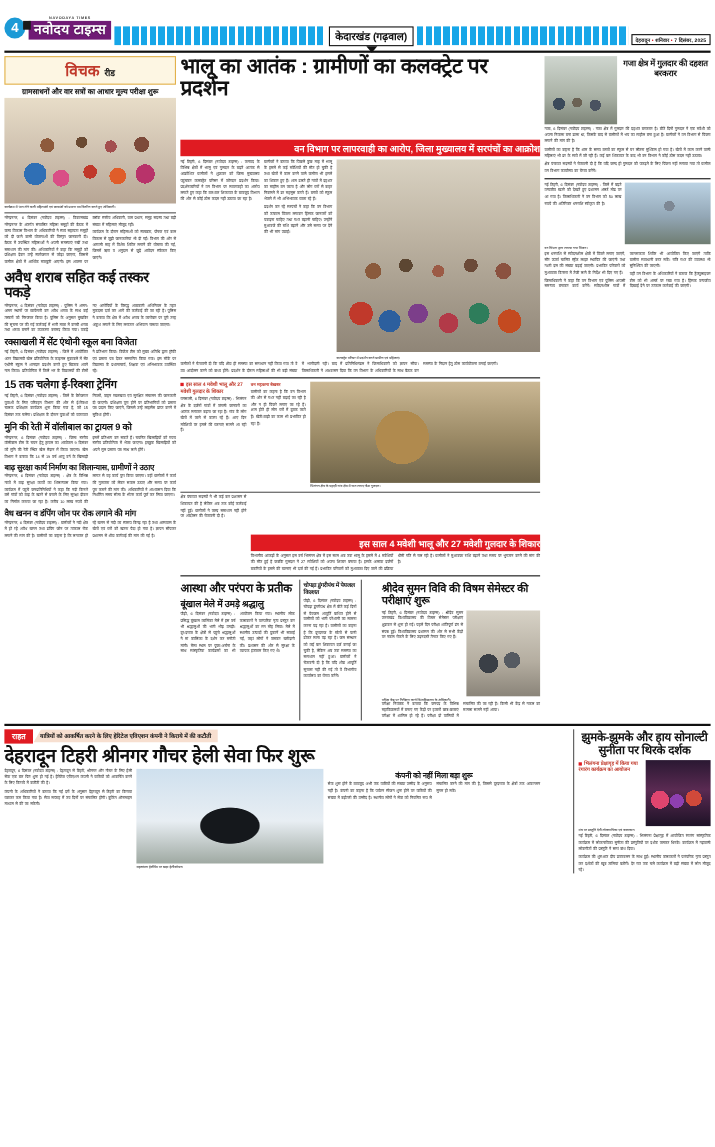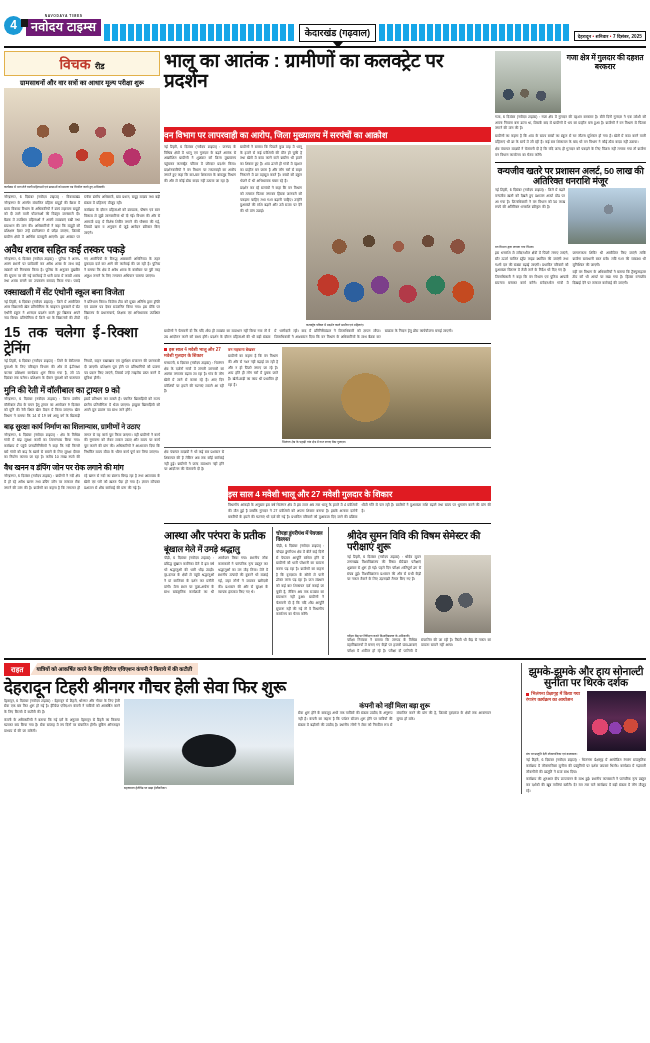--- a/index.html
+++ b/index.html
@@ -98,21 +98,21 @@
     radial-gradient(circle at 62% 58%, #555a61 0 12%, transparent 12%),
     linear-gradient(#d7d2c6,#b4ada0 60%,#8a8479);}
   .ph-tower{background:
     radial-gradient(circle at 52% 38%, #7e8894 0 9%, transparent 9%),
     linear-gradient(#bcd3e4,#93a7b6 55%,#6f7d72);}
   .ph-leopard{background:
     radial-gradient(circle at 40% 55%, #b08a4e 0 18%, transparent 18%),
     linear-gradient(#cbb894,#9b8a66 55%,#6e6348);}
 
   
-  .red-strip{background:#e01b22;color:#fff;text-align:left;font-weight:bold;margin-top:36px;}
+  .red-strip{background:#e01b22;color:#fff;text-align:right;font-weight:bold;margin-top:36px;}
   .tagbox{display:inline-block;background:#e01b22;color:#fff;font-size:7px;font-weight:bold;padding:2px 7px;}
   .tag-slope{display:inline-block;background:#f7dfd0;color:#111;font-size:5.4px;font-weight:bold;padding:2px 6px;
     clip-path:polygon(7px 0,100% 0,100% 100%,0 100%);}
 
   .bullet{display:inline-block;width:3px;height:3px;background:#e01b22;margin-right:2px;vertical-align:middle;}
   .sub-red{color:#c0392b;font-weight:bold;font-size:4.6px;line-height:1.3;}
   .cols2{column-count:2;column-gap:4px;}
   .cols3{column-count:3;column-gap:4px;}
   .f-center{text-align:center;}
   .mt2{margin-top:2px;}
@@ -160,31 +160,31 @@
       <div class="photo ph-meeting" style="height:96px;"></div>
       <div class="cap">कार्यक्रम में भाग लेने वाली महिलाओं एवं छात्राओं को प्रमाण पत्र वितरित करते हुए अधिकारी।</div>
 
       <div class="rule-thin"></div>
 
       <div class="txt cols2">
         <p>नरेन्द्रनगर, 6 दिसंबर (नवोदय टाइम्स) : विकासखंड नरेन्द्रनगर के अंतर्गत संचालित महिला समूहों की बैठक में ग्राम्य विकास विभाग के अधिकारियों ने स्वयं सहायता समूहों को दी जाने वाली योजनाओं की विस्तृत जानकारी दी। बैठक में उपस्थित महिलाओं ने अपनी समस्याएं रखीं तथा समाधान की मांग की। अधिकारियों ने कहा कि समूहों को प्रशिक्षण देकर उन्हें स्वरोजगार से जोड़ा जाएगा, जिससे ग्रामीण क्षेत्रों में आर्थिक मजबूती आएगी। इस अवसर पर ब्लॉक स्तरीय अधिकारी, ग्राम प्रधान, समूह सदस्य तथा बड़ी संख्या में महिलाएं मौजूद रहीं।</p>
         <p>कार्यक्रम के दौरान महिलाओं को स्वच्छता, पोषण एवं बाल विकास से जुड़ी जानकारियां भी दी गईं। विभाग की ओर से आगामी माह में विशेष शिविर लगाने की घोषणा की गई, जिसमें ऋण व अनुदान से जुड़े आवेदन स्वीकार किए जाएंगे।</p>
       </div>
 
-      <div class="hl" style="font-size:10px;">अवैध शराब सहित कई तस्कर पकड़े</div>
+      <div class="hl" style="font-size:13px;">अवैध शराब सहित कई तस्कर पकड़े</div>
       <div class="txt cols2">
         <p>नरेन्द्रनगर, 6 दिसंबर (नवोदय टाइम्स) : पुलिस ने अलग-अलग स्थानों पर छापेमारी कर अवैध शराब के साथ कई तस्करों को गिरफ्तार किया है। पुलिस के अनुसार मुखबिर की सूचना पर की गई कार्रवाई में भारी मात्रा में कच्ची शराब तथा शराब बनाने का उपकरण बरामद किया गया। पकड़े गए आरोपियों के विरुद्ध आबकारी अधिनियम के तहत मुकदमा दर्ज कर आगे की कार्रवाई की जा रही है। पुलिस ने बताया कि क्षेत्र में अवैध शराब के कारोबार पर पूरी तरह अंकुश लगाने के लिए लगातार अभियान चलाया जाएगा।</p>
       </div>
 
       <div class="hl" style="font-size:8.4px;">रक्साखली में सेंट एंथोनी स्कूल बना विजेता</div>
       <div class="txt cols2">
         <p>नई टिहरी, 6 दिसंबर (नवोदय टाइम्स) : जिले में आयोजित अंतर विद्यालयी खेल प्रतियोगिता के फाइनल मुकाबले में सेंट एंथोनी स्कूल ने शानदार प्रदर्शन करते हुए खिताब अपने नाम किया। प्रतियोगिता में जिले भर के विद्यालयों की टीमों ने प्रतिभाग किया। विजेता टीम को मुख्य अतिथि द्वारा ट्रॉफी एवं प्रमाण पत्र देकर सम्मानित किया गया। इस मौके पर विद्यालय के प्रधानाचार्य, शिक्षक एवं अभिभावक उपस्थित रहे।</p>
       </div>
 
-      <div class="hl" style="font-size:14px;font-family:Liberation Mono, monospace;">15 तक चलेगा ई-रिक्शा ट्रेनिंग</div>
+      <div class="hl" style="font-size:10px;">15 तक चलेगा ई-रिक्शा ट्रेनिंग</div>
       <div class="txt cols2">
         <p>नई टिहरी, 6 दिसंबर (नवोदय टाइम्स) : जिले के बेरोजगार युवाओं के लिए परिवहन विभाग की ओर से ई-रिक्शा चालक प्रशिक्षण कार्यक्रम शुरू किया गया है, जो 15 दिसंबर तक चलेगा। प्रशिक्षण के दौरान युवाओं को यातायात नियमों, वाहन रखरखाव एवं सुरक्षित संचालन की जानकारी दी जाएगी। प्रशिक्षण पूरा होने पर प्रतिभागियों को प्रमाण पत्र प्रदान किए जाएंगे, जिससे उन्हें लाइसेंस प्राप्त करने में सुविधा होगी।</p>
       </div>
 
       <div class="hl" style="font-size:8.4px;">मुनि की रेती में वॉलीबाल का ट्रायल 9 को</div>
       <div class="txt cols2">
         <p>नरेन्द्रनगर, 6 दिसंबर (नवोदय टाइम्स) : जिला स्तरीय वॉलीबाल टीम के चयन हेतु ट्रायल का आयोजन 9 दिसंबर को मुनि की रेती स्थित खेल मैदान में किया जाएगा। खेल विभाग ने बताया कि 14 से 19 वर्ष आयु वर्ग के खिलाड़ी इसमें प्रतिभाग कर सकते हैं। चयनित खिलाड़ियों को राज्य स्तरीय प्रतियोगिता में भेजा जाएगा। इच्छुक खिलाड़ियों को अपने मूल प्रमाण पत्र साथ लाने होंगे।</p>
       </div>
 
       <div class="hl" style="font-size:7.2px;">बाढ़ सुरक्षा कार्य निर्माण का शिलान्यास, ग्रामीणों ने उठाए</div>
@@ -306,21 +306,20 @@
           <div class="hl" style="font-size:7.6px;text-align:center;">गजा क्षेत्र में गुलदार की दहशत बरकरार</div>
         </div>
       </div>
 
       <div class="txt mt2">गजा, 6 दिसंबर (नवोदय टाइम्स) : गजा क्षेत्र में गुलदार की दहशत बरकरार है। बीते दिनों गुलदार ने एक मवेशी को अपना निवाला बना डाला था, जिसके बाद से ग्रामीणों में भय का माहौल बना हुआ है। ग्रामीणों ने वन विभाग से पिंजरा लगाने की मांग की है।</div>
       <div class="txt mt2">ग्रामीणों का कहना है कि शाम के समय बच्चों का स्कूल से घर लौटना मुश्किल हो गया है। खेतों में काम करने वाली महिलाएं भी डर के साये में जी रही हैं। कई बार शिकायत के बाद भी वन विभाग ने कोई ठोस कदम नहीं उठाया।</div>
       <div class="txt mt2">क्षेत्र पंचायत सदस्यों ने चेतावनी दी है कि यदि जल्द ही गुलदार को पकड़ने के लिए पिंजरा नहीं लगाया गया तो ग्रामीण वन विभाग कार्यालय का घेराव करेंगे।</div>
 
       <div class="rule"></div>
 
-      <div class="hl f-center" style="font-size:9.2px;">वन्यजीव खतरे पर प्रशासन अलर्ट, 50 लाख की अतिरिक्त धनराशि मंजूर</div>
 
       <div style="display:flex;gap:3px;margin-top:2px;">
         <div style="width:70px;flex:0 0 70px;">
           <div class="txt">नई टिहरी, 6 दिसंबर (नवोदय टाइम्स) : जिले में बढ़ते वन्यजीव खतरे को देखते हुए प्रशासन अलर्ट मोड पर आ गया है। जिलाधिकारी ने वन विभाग को 50 लाख रुपये की अतिरिक्त धनराशि स्वीकृत की है।</div>
         </div>
         <div style="flex:1 1 auto;">
           <div class="photo ph-tower" style="height:56px;"></div>
         </div>
       </div>
       <div class="cap">वन विभाग द्वारा लगाया गया पिंजरा।</div>

